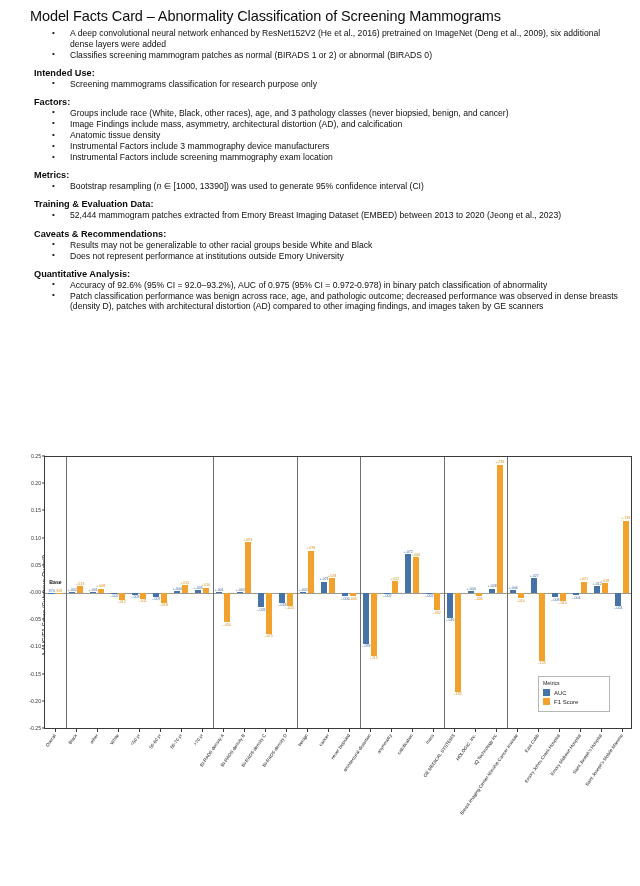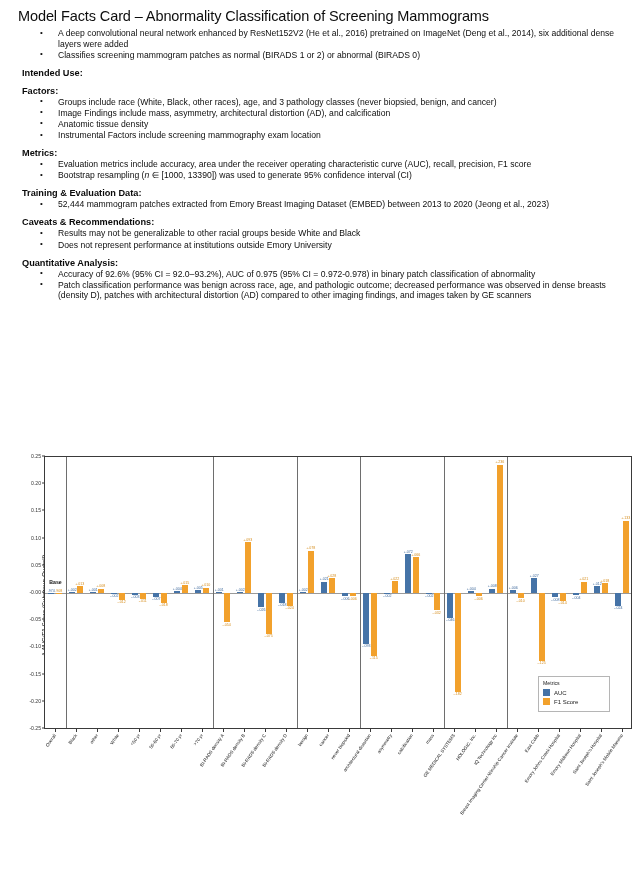--- a/index.html
+++ b/index.html
@@ -4,21 +4,21 @@
 <style>
   * { box-sizing: border-box; }
   html, body { margin:0; padding:0; }
   body {
     width: 640px; height: 886px;
     background: #ffffff;
     font-family: "Liberation Sans", sans-serif;
     color: #111;
     overflow: hidden;
   }
-  .page { position: relative; width: 640px; height: 886px; padding: 6px 12px 0 14px; }
+  .page { position: relative; width: 640px; height: 886px; padding: 6px 12px 0 26px; }
 
   h1.card-title {
     font-size: 14.5px;
     font-weight: 400;
     margin: 2px 0 4px 4px;
     letter-spacing: -0.1px;
     color: #0d0d0d;
   }
 
   .sec-head {
@@ -157,37 +157,40 @@
 </style>
 </head>
 <body>
 
 <div class="page">
 
   <h1 class="card-title">Model Facts Card – Abnormality Classification of Screening Mammograms</h1>
 
   <div id="sections">
       <ul class="bullets">
-        <li>A deep convolutional neural network enhanced by ResNet152V2 (He et al., 2016) pretrained on ImageNet (Deng et al., 2014), six additional dense layers were added</li>
+        <li>A deep convolutional neural network enhanced by ResNet152V2 (He et al., 2016) pretrained on ImageNet (Deng et al., 2009), six additional dense layers were added</li>
         <li>Classifies screening mammogram patches as normal (BIRADS 1 or 2) or abnormal (BIRADS 0)</li>
       </ul>
       <div class="sec-gap"></div>
       <div class="sec-head">Intended Use:</div>
+      <ul class="bullets">
+        <li>Screening mammograms classification for research purpose only</li>
+      </ul>
       <div class="sec-gap"></div>
       <div class="sec-head">Factors:</div>
       <ul class="bullets">
         <li><b>Groups</b> include race (White, Black, other races), age, and 3 pathology classes (never biopsied, benign, and cancer)</li>
         <li><b>Image Findings</b> include mass, asymmetry, architectural distortion (AD), and calcification</li>
         <li><b>Anatomic</b> tissue density</li>
+        <li><b>Instrumental Factors</b> include 3 mammography device manufacturers</li>
         <li><b>Instrumental Factors</b> include screening mammography exam location</li>
       </ul>
       <div class="sec-gap"></div>
       <div class="sec-head">Metrics:</div>
       <ul class="bullets">
-        <li>Evaluation metrics include accuracy, area under the receiver operating characteristic curve (AUC), recall, precision, F1 score</li>
         <li>Bootstrap resampling (<i>n</i> ∈ [1000, 13390]) was used to generate 95% confidence interval (CI)</li>
       </ul>
       <div class="sec-gap"></div>
       <div class="sec-head">Training &amp; Evaluation Data:</div>
       <ul class="bullets">
         <li>52,444 mammogram patches extracted from Emory Breast Imaging Dataset (EMBED) between 2013 to 2020 (Jeong et al., 2023)</li>
       </ul>
       <div class="sec-gap"></div>
       <div class="sec-head">Caveats &amp; Recommendations:</div>
       <ul class="bullets">

